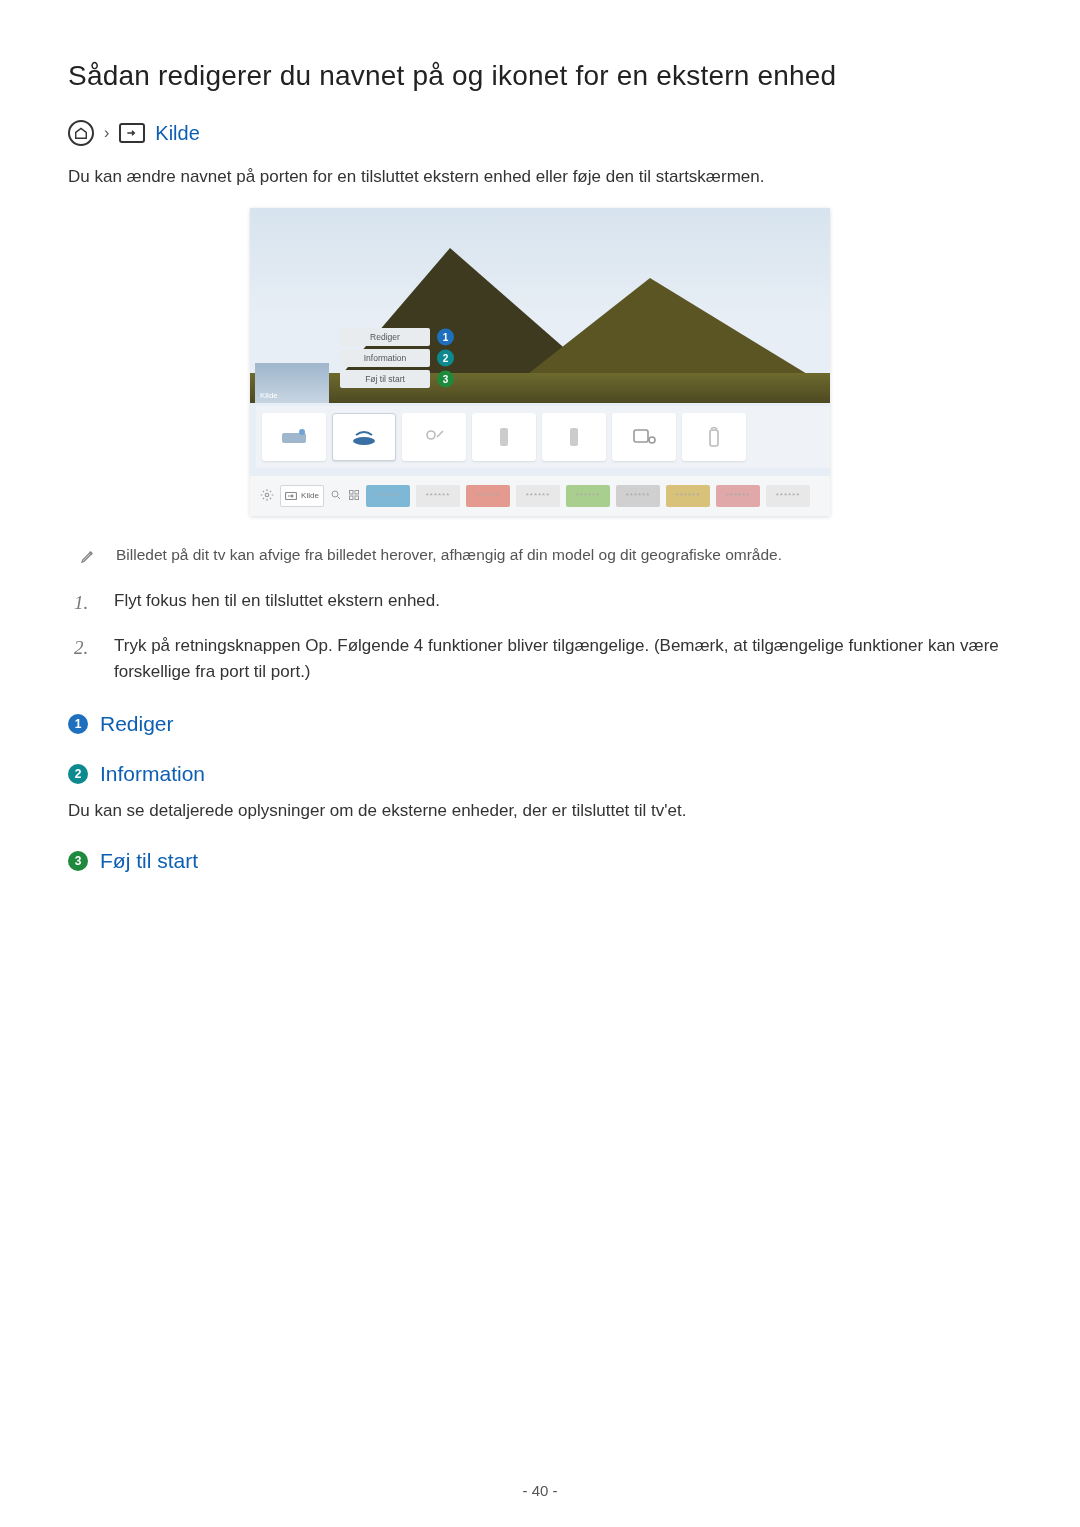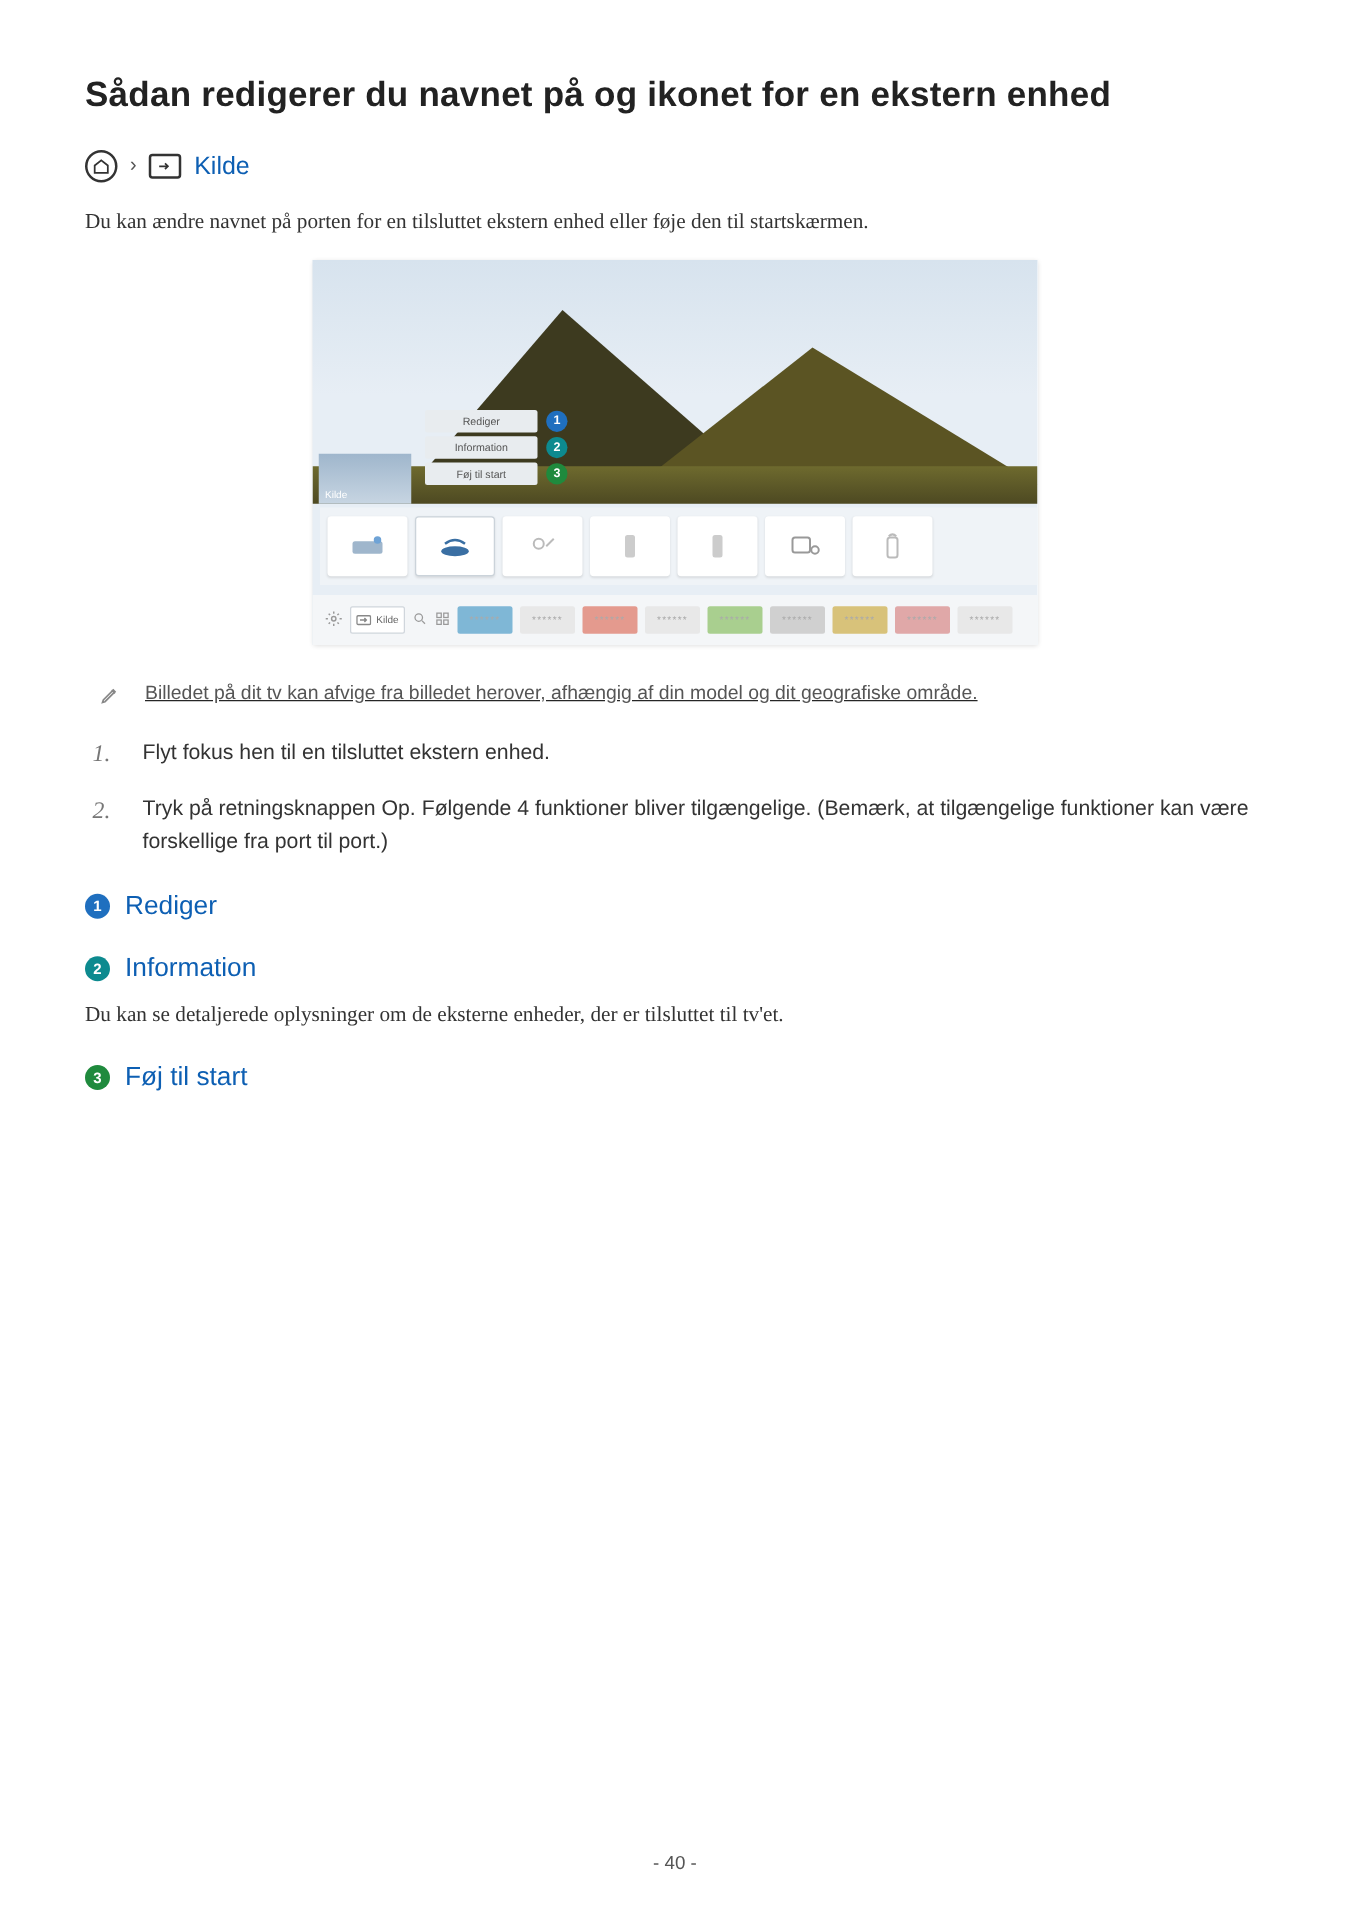--- a/index.html
+++ b/index.html
@@ -7,21 +7,21 @@
   body {
     font-family: "Segoe UI", "Helvetica Neue", Arial, sans-serif;
     color: #262626;
     width: 1080px;
     min-height: 1527px;
     padding: 60px 68px 40px 68px;
     position: relative;
   }
   h1.page-title {
     font-size: 28px;
-    font-weight: 700;
+    font-weight: 400;
     color: #222;
     margin-bottom: 28px;
     letter-spacing: 0.2px;
   }
   .breadcrumb {
     display: flex;
     align-items: center;
     gap: 10px;
     margin-bottom: 18px;
   }
@@ -58,21 +58,20 @@
     top: 50%;
     transform: translateY(-50%);
     width: 0; height: 0;
   }
   .source-icon-box svg { width: 14px; height: 12px; }
   p.body-text {
     font-size: 17px;
     color: #333;
     line-height: 1.5;
     margin-bottom: 18px;
-    font-family: Liberation Serif, serif;
   }
 
   
   .tv-shot {
     width: 580px;
     height: 308px;
     margin: 0 auto 30px auto;
     background: linear-gradient(#d7e3ee 0%, #e7eef5 35%, #e7eef5 100%);
     position: relative;
     overflow: hidden;
@@ -201,21 +200,20 @@
   .chip.c5{background:#a9cf8f;} .chip.c6{background:#d0d0d0;}
   .chip.c7{background:#d8c27a;} .chip.c8{background:#e0a8a8;}
   .chip.c9{background:#e8e8e8;}
 
   
   .note-row {
     display:flex;
     align-items:flex-start;
     gap: 20px;
     margin: 6px 0 20px 12px;
-    text-decoration: underline;
   }
   .note-row .pencil { color:#888; flex:0 0 auto; margin-top:2px; }
   .note-row .note-text { font-size:15.5px; color:#555; }
   ol.steps {
     list-style: none;
     counter-reset: step;
     margin: 16px 0 18px 6px;
   }
   ol.steps li {
     counter-increment: step;

